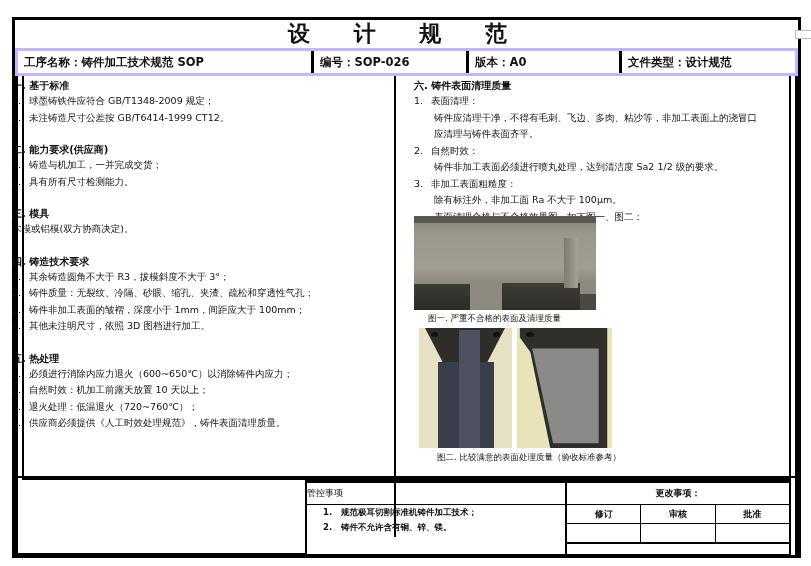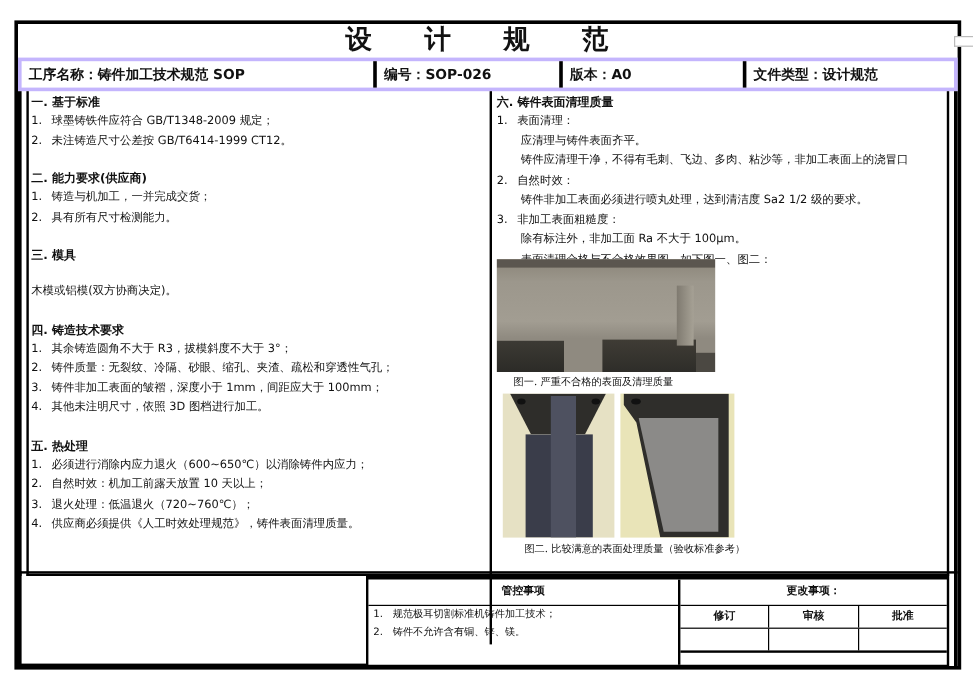--- a/index.html
+++ b/index.html
@@ -15,38 +15,38 @@
     #corner-box { left: 795px; top: 30px; width: 16px; height: 9px; border: 1px solid #bbb; border-right: none; background:#fff; }
 
     
     #header-row { left: 15px; top: 48px; width: 783px; height: 28px; border: 3px solid #c4b5fd; display: flex; }
     .hcell { height: 100%; box-sizing: border-box; border-right: 3px solid #000; font-size: 11.5px;
              font-weight: bold; line-height: 22px; padding-left: 6px; white-space: nowrap; }
     .hcell:last-child { border-right: none; }
 
     
     #content { left: 22px; top: 76px; width: 769px; height: 404px; border: 2px solid #000; border-top: none; }
-    #col-left { left: 22px; top: 76px; width: 388px; height: 461px; border-right: 2px solid #000; padding: 2px 0 0 4px; }
+    #col-left { left: 8px; top: 76px; width: 388px; height: 461px; border-right: 2px solid #000; padding: 2px 0 0 4px; }
     #col-right { left: 410px; top: 76px; width: 381px; height: 404px; padding: 2px 0 0 4px; }
 
     .sec-title { font-size: 10px; font-weight: bold; line-height: 15px; margin-top: 0; }
     .item { font-size: 9.5px; line-height: 16.5px; display: flex; white-space: nowrap; }
     .num { width: 17px; flex: none; }
-    .plain { font-size: 9.5px; line-height: 16.5px; white-space: nowrap; margin-top: 14px; }
+    .plain { font-size: 9.5px; line-height: 16.5px; white-space: nowrap; }
     .gap { height: 16px; }
     .indent { padding-left: 20px; font-size: 9.5px; line-height: 16.5px; white-space: nowrap; }
 
     .photo { position: absolute; overflow: hidden; }
     .caption { position: absolute; font-family: "DejaVu Serif", "Liberation Serif", serif; font-size: 8.5px; white-space: nowrap; }
 
     
     #bottom { left: 305px; top: 480px; width: 486px; height: 76px; border: 2px solid #000; border-top: 3px solid #000; display: flex; }
     #ctrl { width: 260px; border-right: 2px solid #000; box-sizing: border-box; }
-    #ctrl-head { height: 21px; border-bottom: 1px solid #000; text-align: center; font-size: 9px; font-weight: bold; line-height: 21px; }
-    .ctrl-item { font-size: 8.5px; font-weight: normal; line-height: 15px; padding-left: 4px; white-space: nowrap; }
+    #ctrl-head { height: 21px; border-bottom: 1px solid #000; font-size: 9px; font-weight: normal; line-height: 21px; }
+    .ctrl-item { font-size: 8.5px; font-weight: bold; line-height: 15px; padding-left: 16px; white-space: nowrap; }
     #chg { flex: 1; display: flex; flex-direction: column; }
     #chg-head { height: 21px; border-bottom: 1px solid #000; text-align: center; font-size: 9px; font-weight: bold; line-height: 21px; }
     .chg-row { display: flex; height: 18px; border-bottom: 1px solid #000; }
     .chg-cell { flex: 1; border-right: 1px solid #000; text-align: center; font-size: 9px; font-weight: bold; line-height: 18px; }
     .chg-cell:last-child { border-right: none; }
   </style>
 </head>
 <body>
 
 <div class="abs" id="frame-outer"></div>
@@ -123,22 +123,22 @@
       <span>供应商必须提供《人工时效处理规范》，铸件表面清理质量。</span>
     </div>
 </div>
 
 <div class="abs" id="col-right">
   <div class="sec-title">六. 铸件表面清理质量</div>
   <div class="item">
       <span class="num">1.</span>
       <span>表面清理：</span>
     </div>
+  <div class="indent">铸件应清理干净，不得有毛刺、飞边、多肉、粘沙等，非加工表面上的浇冒口</div>
   <div class="indent">应清理与铸件表面齐平。</div>
-  <div class="indent">铸件应清理干净，不得有毛刺、飞边、多肉、粘沙等，非加工表面上的浇冒口</div>
   <div class="item">
       <span class="num">2.</span>
       <span>自然时效：</span>
     </div>
   <div class="indent">铸件非加工表面必须进行喷丸处理，达到清洁度 Sa2 1/2 级的要求。</div>
   <div class="item">
       <span class="num">3.</span>
       <span>非加工表面粗糙度：</span>
     </div>
   <div class="indent">除有标注外，非加工面 Ra 不大于 100μm。</div>

